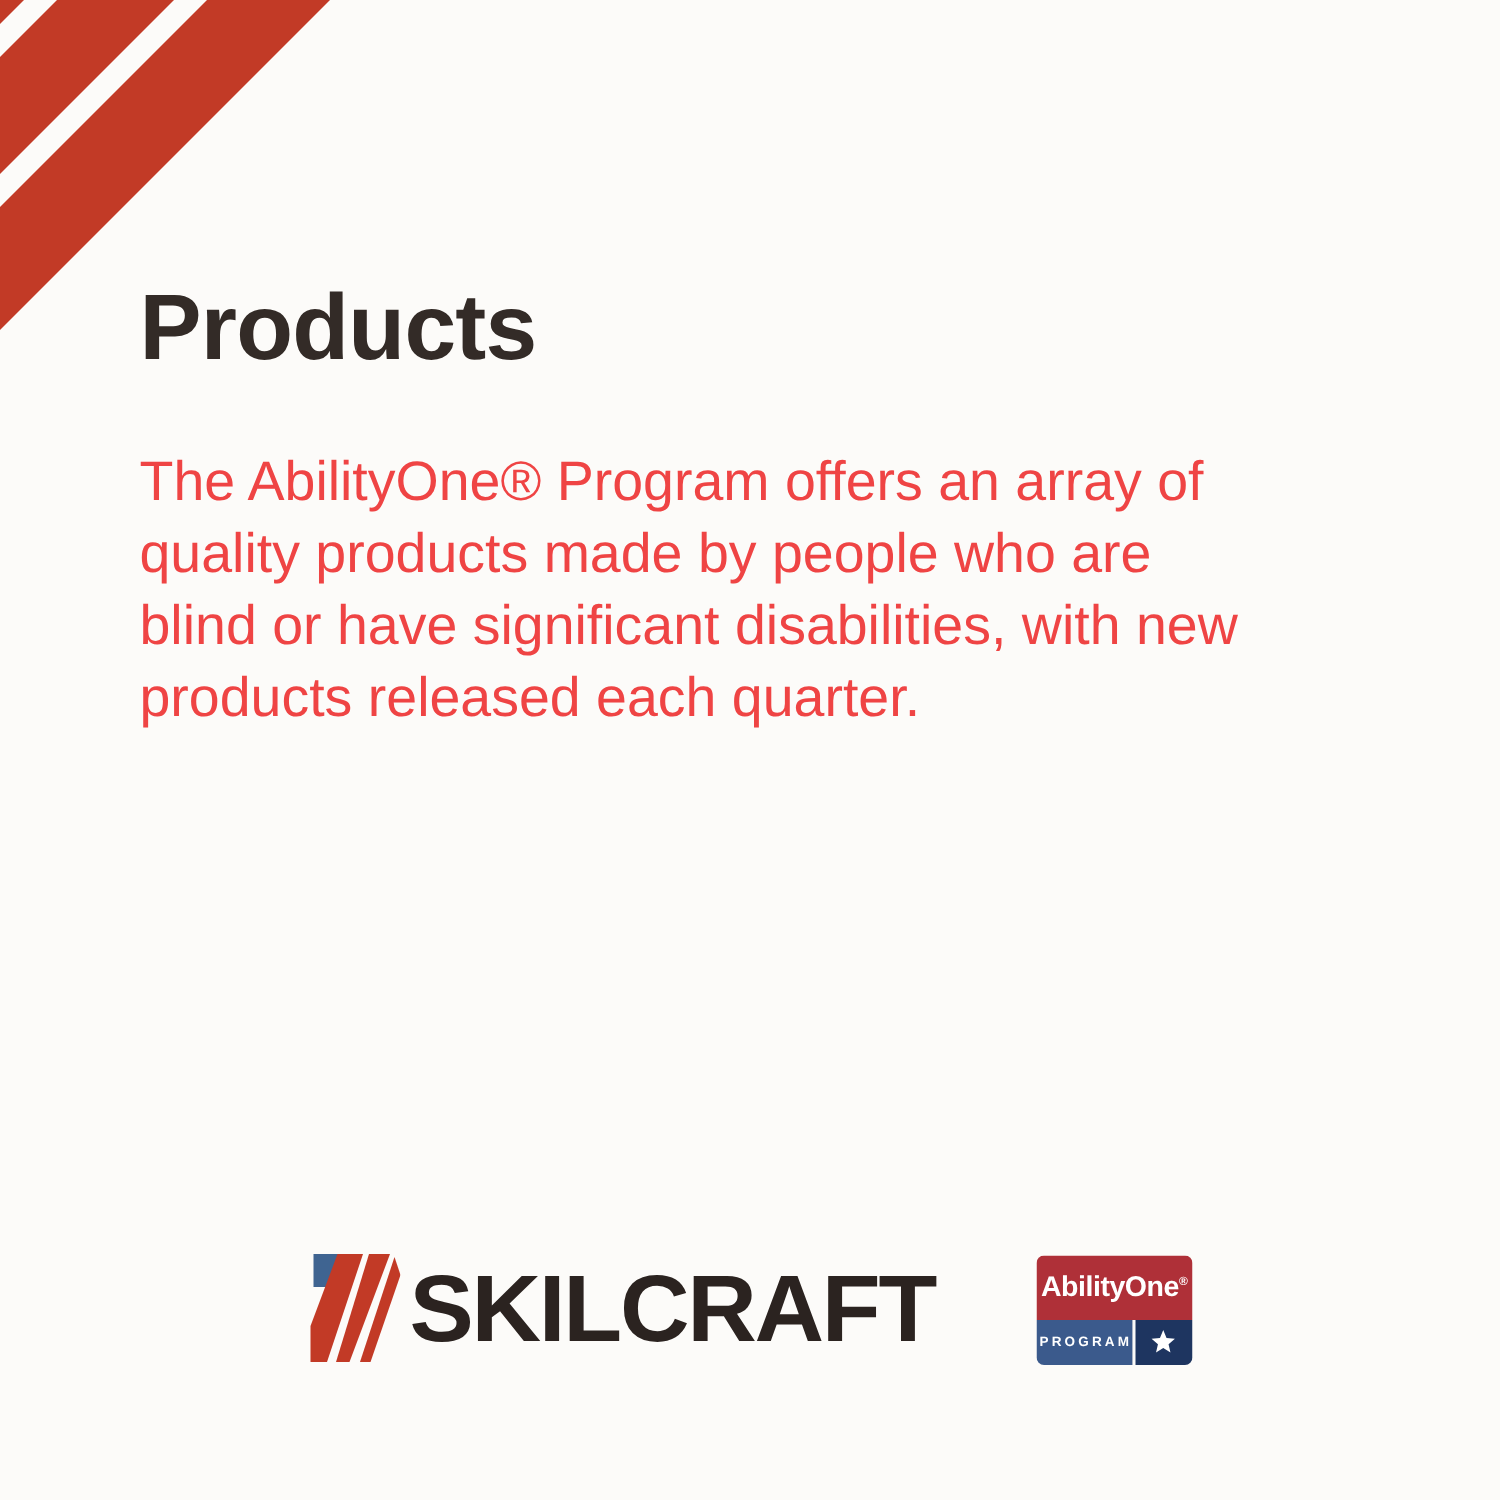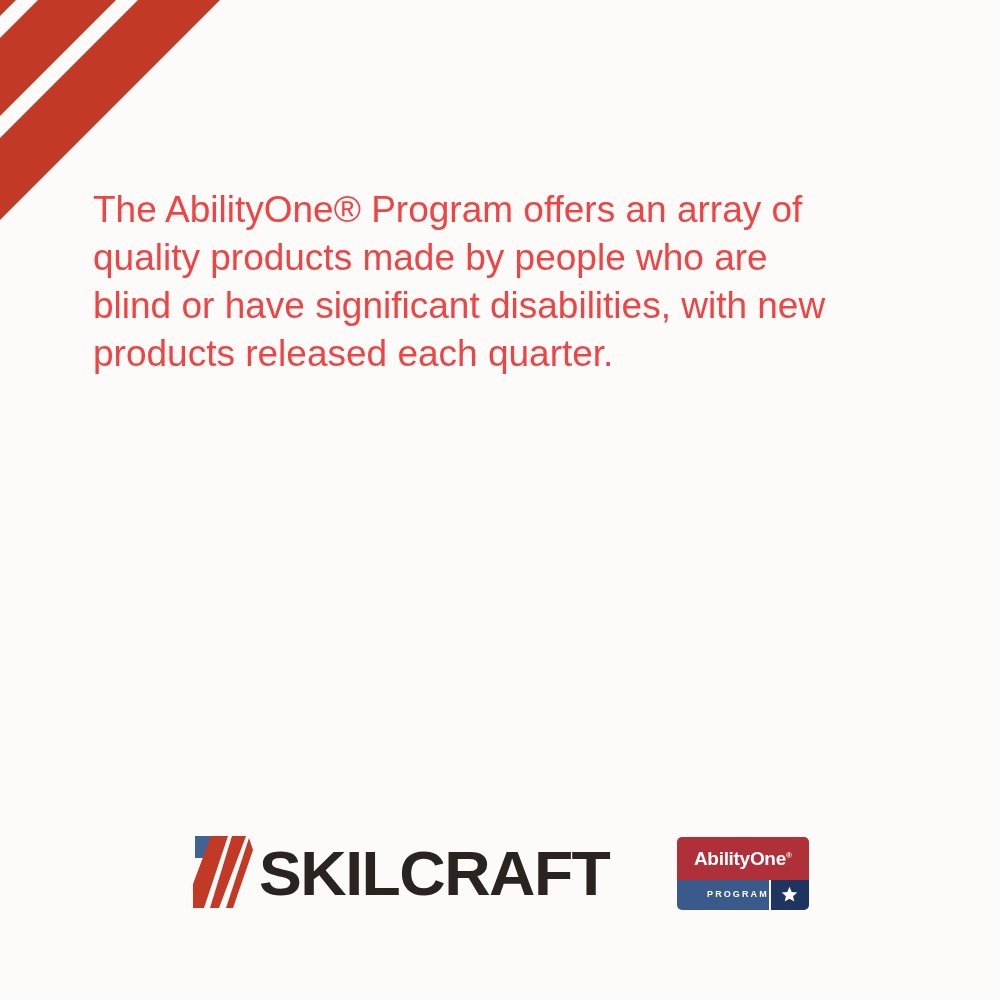--- a/index.html
+++ b/index.html
@@ -92,21 +92,21 @@
     letter-spacing: -1.5px;
     color: #2B2320;
     line-height: 1;
     transform: scaleX(1.02);
     transform-origin: left center;
     white-space: pre;
   }
 
   
   .abilityone-lockup {
-    width: 132px;
+    width: 104px;
     height: 73px;
     display: flex;
     flex-direction: column;
     border-radius: 5px;
     overflow: hidden;
     flex: 0 0 auto;
   }
   .ao-top {
     flex: 0 0 60%;
     background: #AF3038;
@@ -178,20 +178,21 @@
 
       <polygon points="14,-70 86,-70 -70,86 -70,14" fill="#C23A26"></polygon>
 
       <polygon points="108,-70 186,-70 -70,186 -70,108" fill="#C23A26"></polygon>
 
       <polygon points="208,-70 290,-70 -70,290 -70,208" fill="#C23A26"></polygon>
     </g>
   </svg>
 
   <div class="content">
+    <h1 class="page-title">Products</h1>
     <p class="body-copy">The AbilityOne® Program offers an array of quality products made by people who are blind or have significant disabilities, with new products released each quarter.</p>
   </div>
 
   <div class="footer-logos">
 
     <div class="skilcraft-lockup">
       <svg class="skilcraft-mark" viewBox="0 0 62 78" aria-hidden="true">
 
         <polygon points="4,2 26,2 26,24 4,24" fill="#3F6491"></polygon>
 

